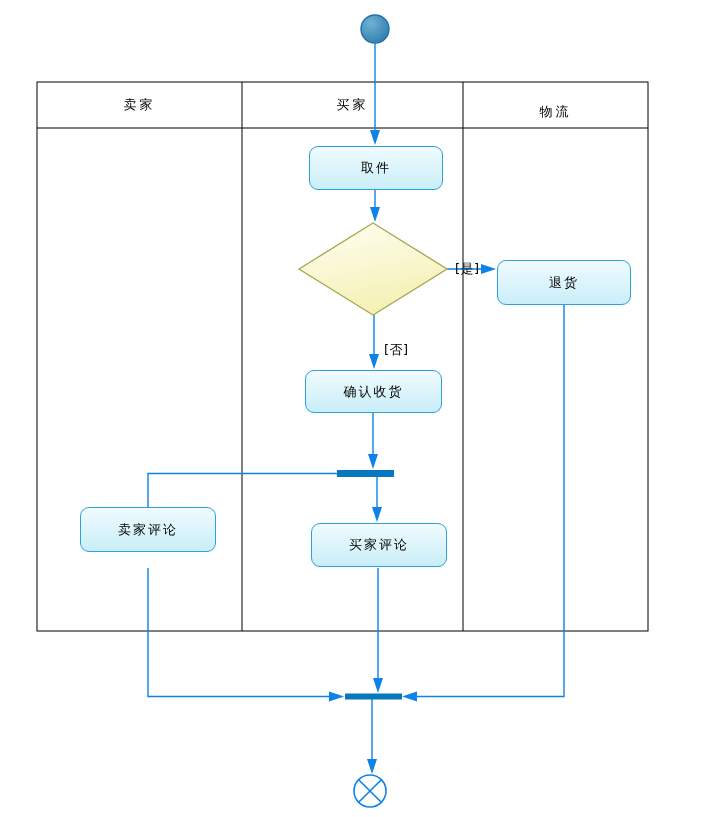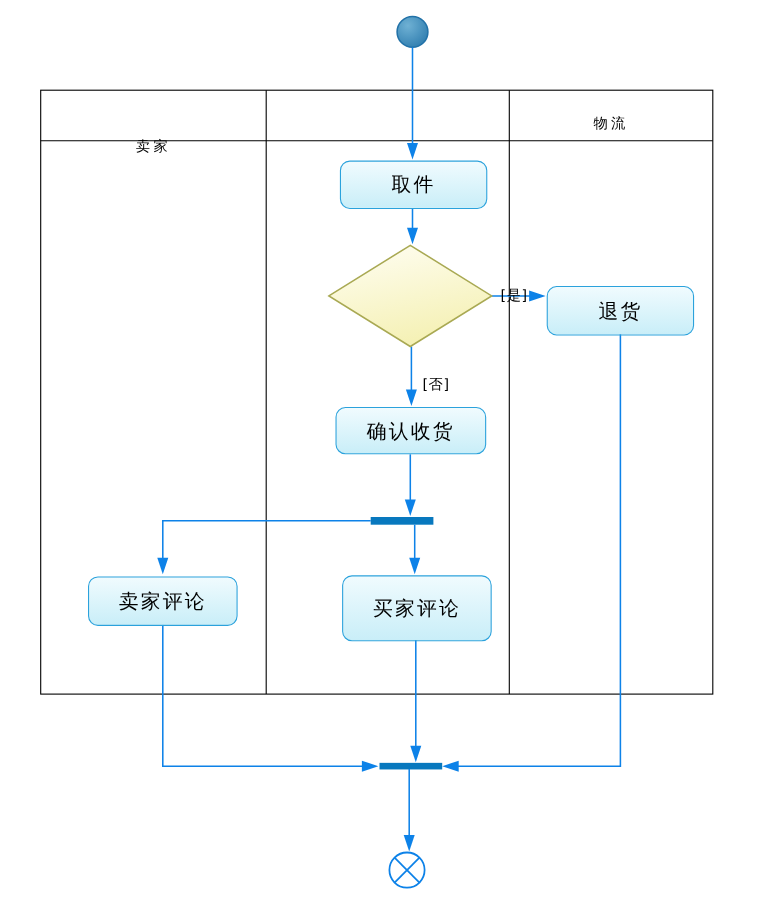--- a/index.html
+++ b/index.html
@@ -22,21 +22,21 @@
   .sgd{stop-color:var(--start-fill-dark);}
   .dgt{stop-color:var(--decision-fill-top);}
   .dgb{stop-color:var(--decision-fill-bottom);}
   .activity-box{
     position:absolute;
     box-sizing:border-box;
     border:1.5px solid var(--node-border);
     border-radius:9px;
     background:linear-gradient(180deg,var(--node-fill-top) 0%,var(--node-fill-bottom) 100%);
     display:flex;align-items:center;justify-content:center;
-    font-size:18px;letter-spacing:2px;color:var(--text);
+    font-size:13px;letter-spacing:2px;color:var(--text);
   }
   .lane-header{
     position:absolute;
     display:flex;align-items:center;justify-content:center;
     font-size:13px;letter-spacing:3px;color:var(--text);
   }
   .diamond-label{
     position:absolute;
     display:flex;align-items:center;justify-content:center;
     font-size:13px;letter-spacing:2px;color:var(--text);
@@ -134,30 +134,31 @@
 
     <polygon class="diamond-shape" points="299,269 373,223 447,269 373,315"></polygon>
 
     <g>
       <circle class="end-shape" cx="370" cy="791" r="16"></circle>
       <line class="end-shape" x1="358.7" y1="779.7" x2="381.3" y2="802.3"></line>
       <line class="end-shape" x1="381.3" y1="779.7" x2="358.7" y2="802.3"></line>
     </g>
   </svg>
 
-  <div class="lane-header" style="left:38px;top:83px;width:203px;height:44px;margin-top:28px;">卖家</div>
+  <div class="lane-header" style="left:38px;top:83px;width:203px;height:44px;">卖家</div>
+  <div class="lane-header" style="left:243px;top:83px;width:219px;height:44px;">买家</div>
   <div class="lane-header" style="left:464px;top:83px;width:183px;height:57px;">物流</div>
 
   <div class="activity-box" style="left:309px;top:146px;width:134px;height:44px;">取件</div>
 
 
   <div class="activity-box" style="left:497px;top:260px;width:134px;height:45px;">退货</div>
 
   <div class="activity-box" style="left:305px;top:370px;width:137px;height:43px;">确认收货</div>
 
-  <div class="activity-box" style="left:80px;top:524px;width:136px;height:45px;">卖家评论</div>
+  <div class="activity-box" style="left:80px;top:507px;width:136px;height:45px;">卖家评论</div>
 
-  <div class="activity-box" style="left:311px;top:523px;width:136px;height:60px;">买家评论</div>
+  <div class="activity-box" style="left:311px;top:523px;width:136px;height:44px;">买家评论</div>
 
   <div class="edge-label" style="left:455px;top:260px;">[是]</div>
   <div class="edge-label" style="left:384px;top:341px;">[否]</div>
 
 </div>
 
 </body></html>

